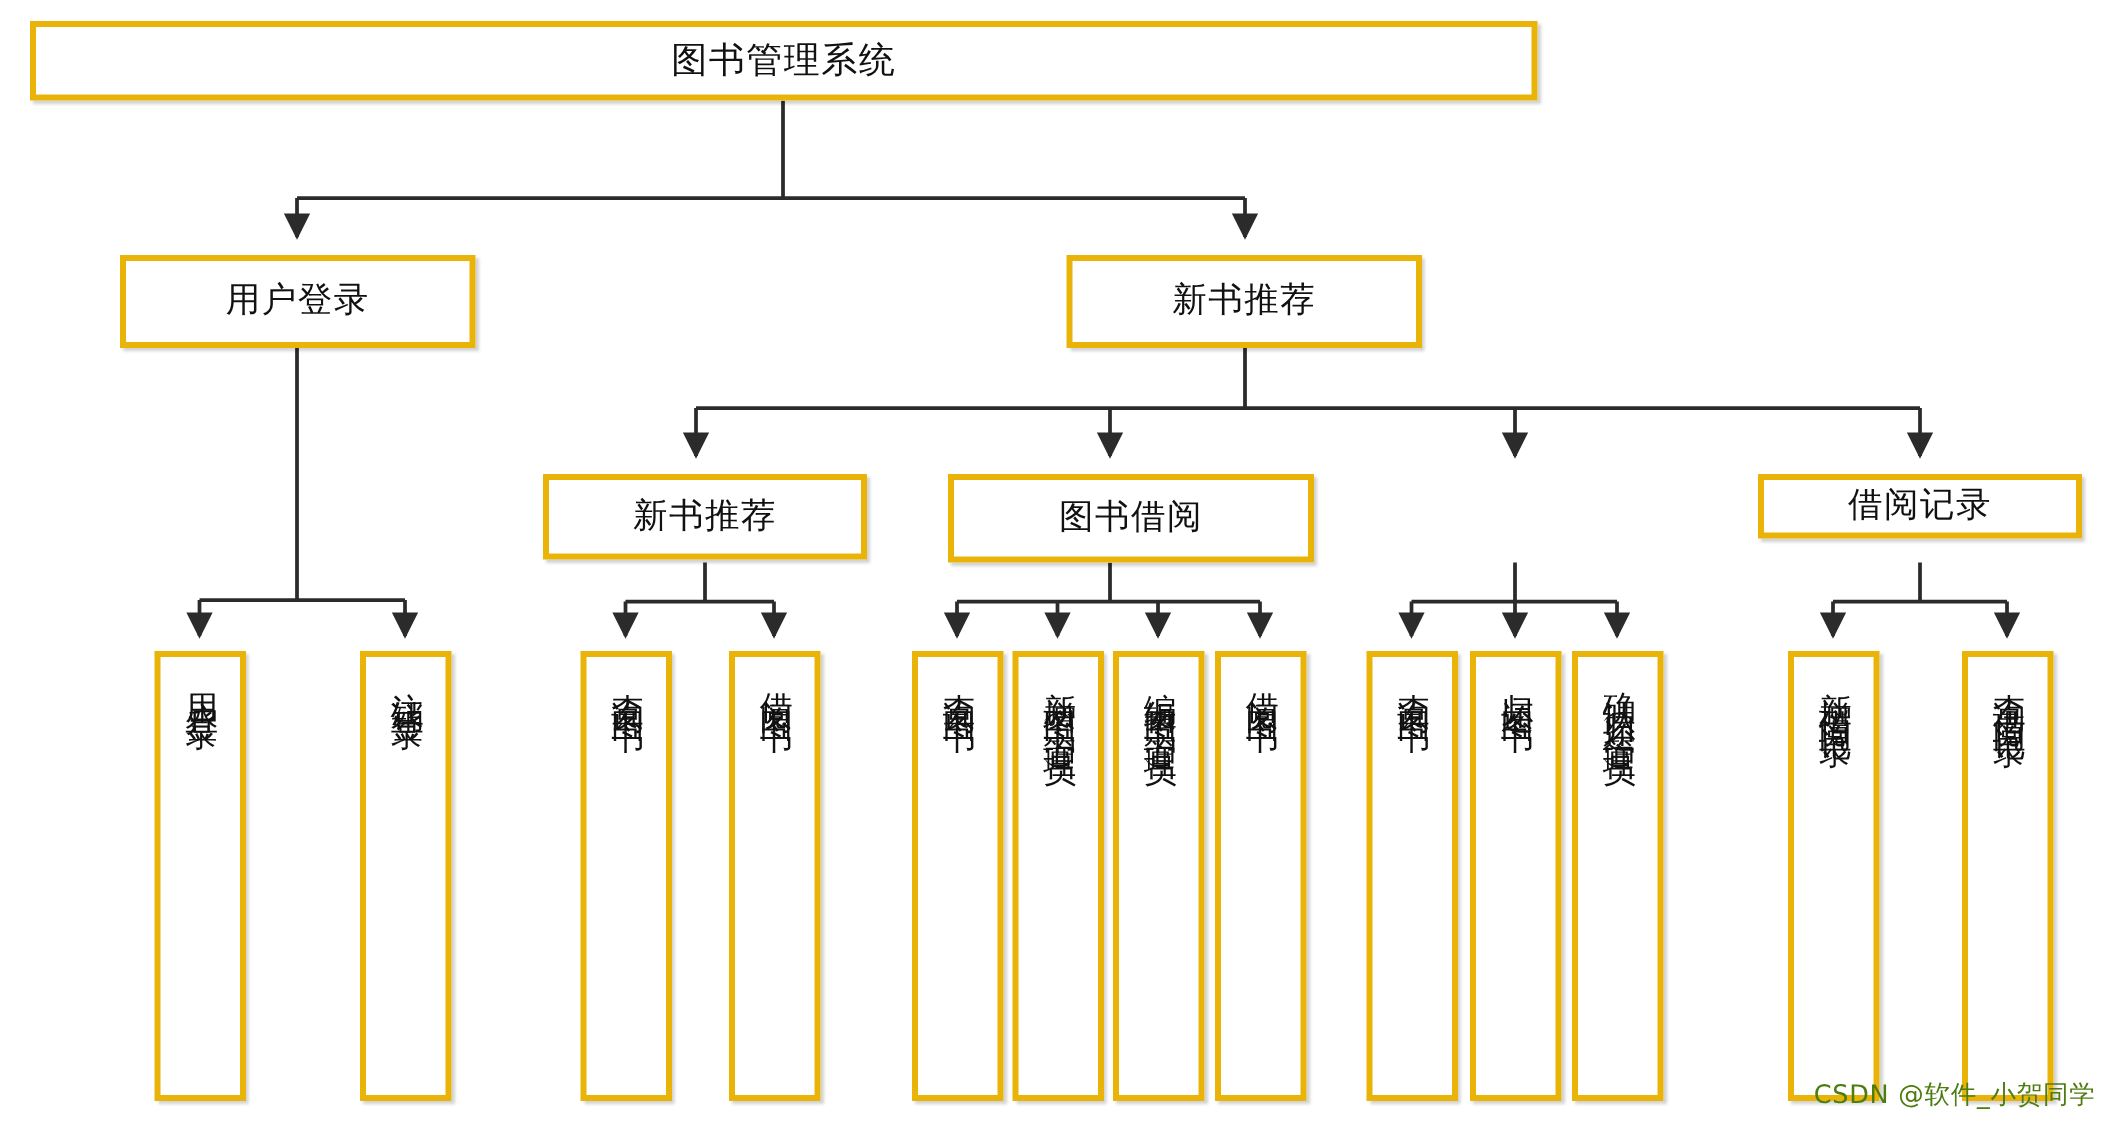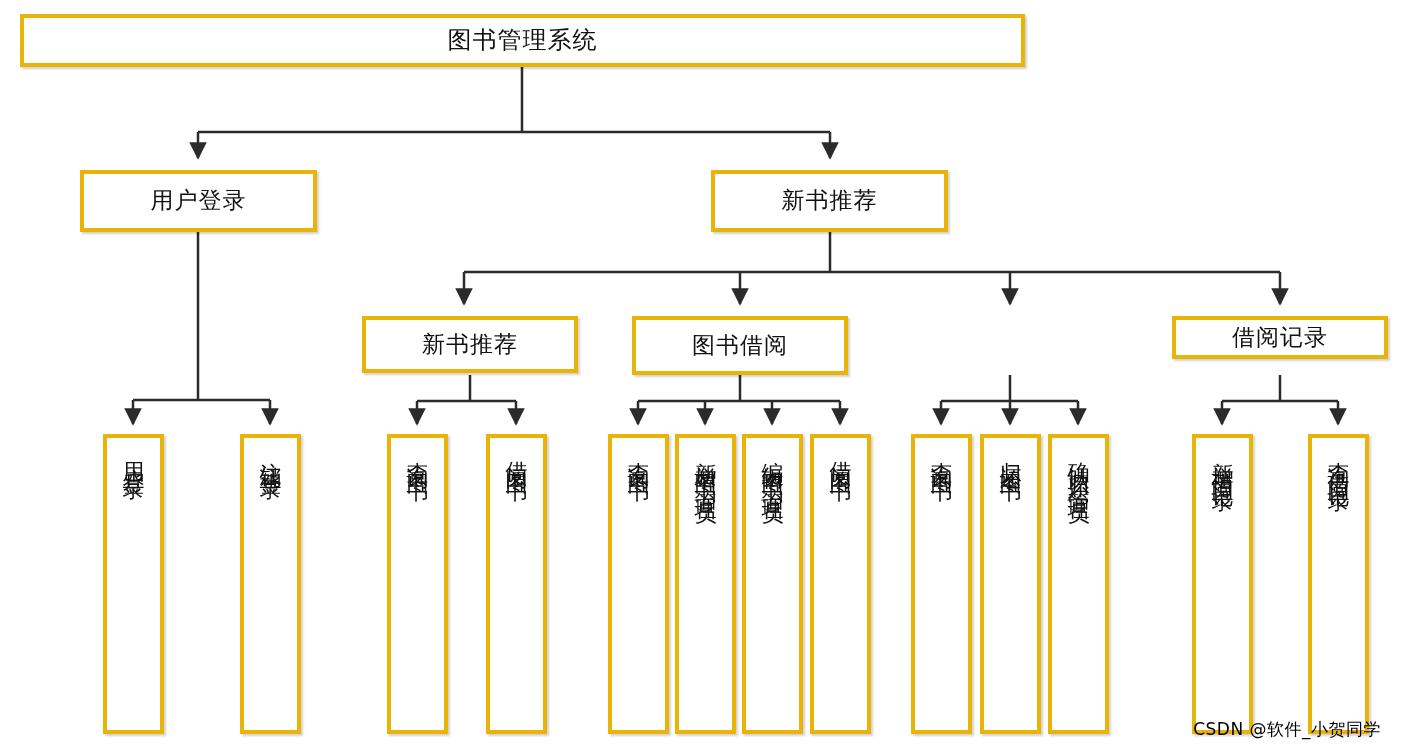--- a/index.html
+++ b/index.html
@@ -59,24 +59,24 @@
   .node.vert .label {
     writing-mode: vertical-rl;
     text-orientation: upright;
     font-size: 22px;
     line-height: 1.0;
     letter-spacing: 6px;
     white-space: nowrap;
   }
   .watermark {
     position: absolute;
-    right: 24px;
+    right: 8px;
     bottom: 6px;
     font-size: 17px;
-    color: #000000;
+    color: #4d7c0f;
     letter-spacing: 0.5px;
     white-space: nowrap;
     user-select: none;
   }
 </style>
 </head>
 <body>
 
 <div id="canvas">
 
@@ -139,21 +139,21 @@
   </div>
 
   <div class="node horiz" style="left:711px; top:170px; width:237px; height:62px;">
     <span class="label">新书推荐</span>
   </div>
 
   <div class="node horiz" style="left:362px; top:316px; width:216px; height:57px;">
     <span class="label">新书推荐</span>
   </div>
 
-  <div class="node horiz" style="left:632px; top:316px; width:216px; height:59px;">
+  <div class="node horiz" style="left:632px; top:316px; width:244px; height:59px;">
     <span class="label">图书借阅</span>
   </div>
 
 
   <div class="node horiz" style="left:1172px; top:316px; width:216px; height:43px;">
     <span class="label">借阅记录</span>
   </div>
 
   <div class="node vert" style="left:103px; top:434px; width:61px; height:300px;">
     <span class="label">用户登录</span>

